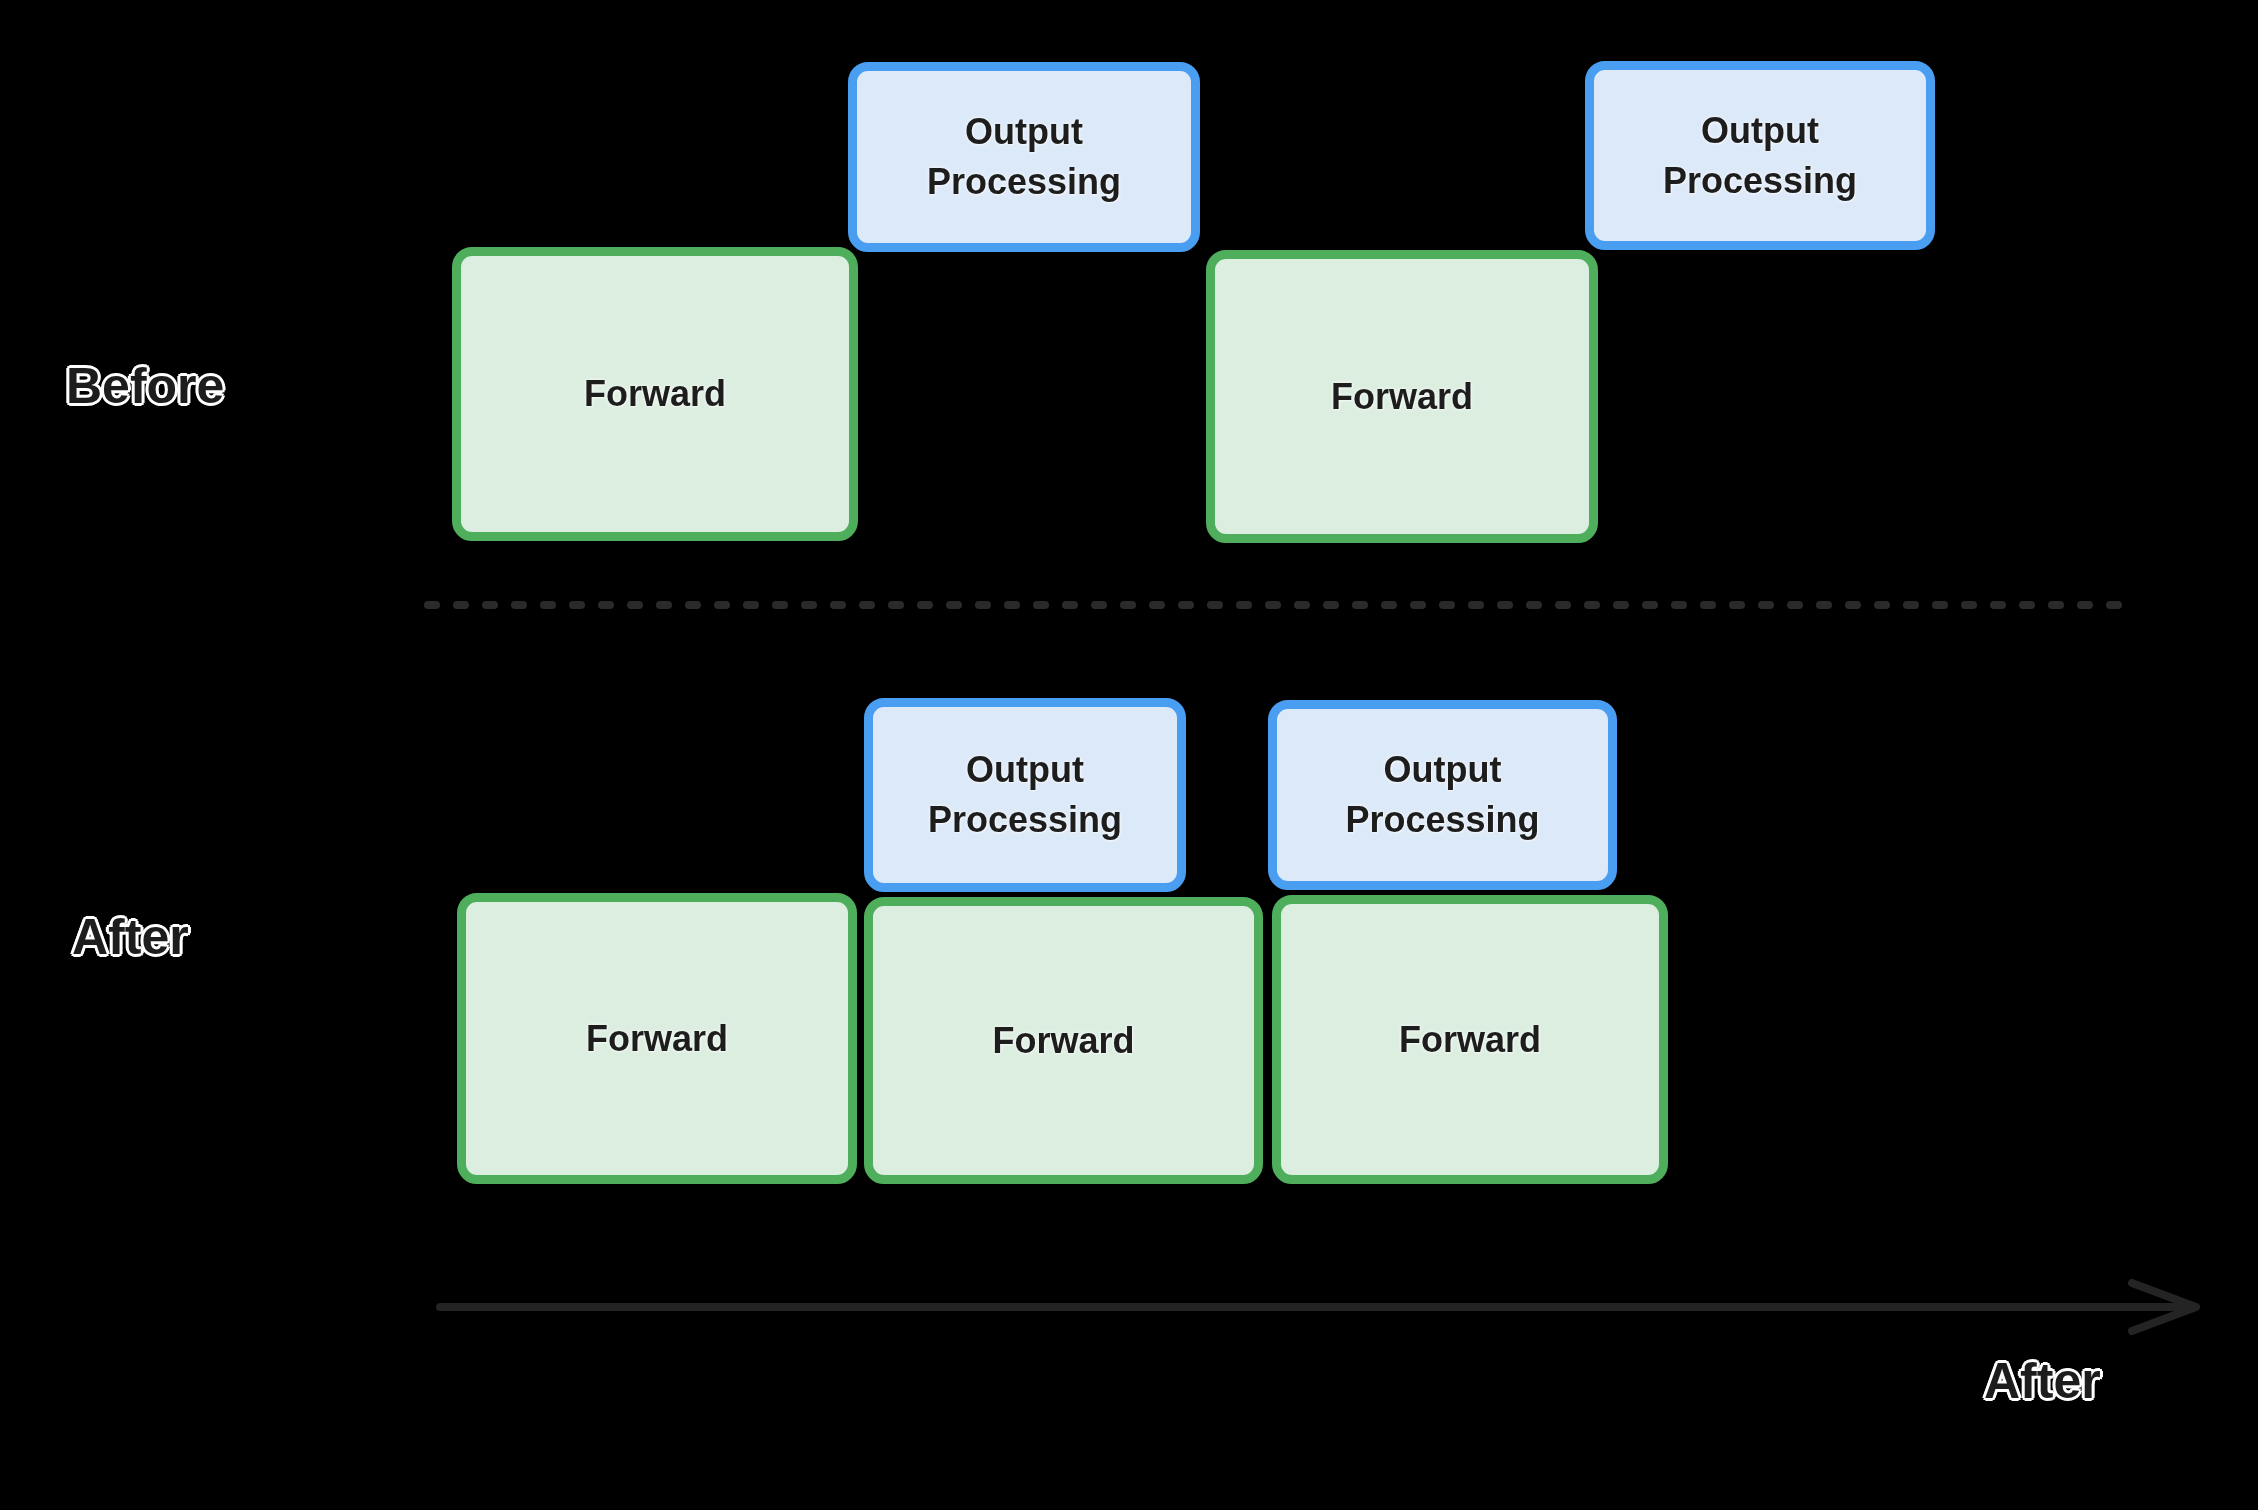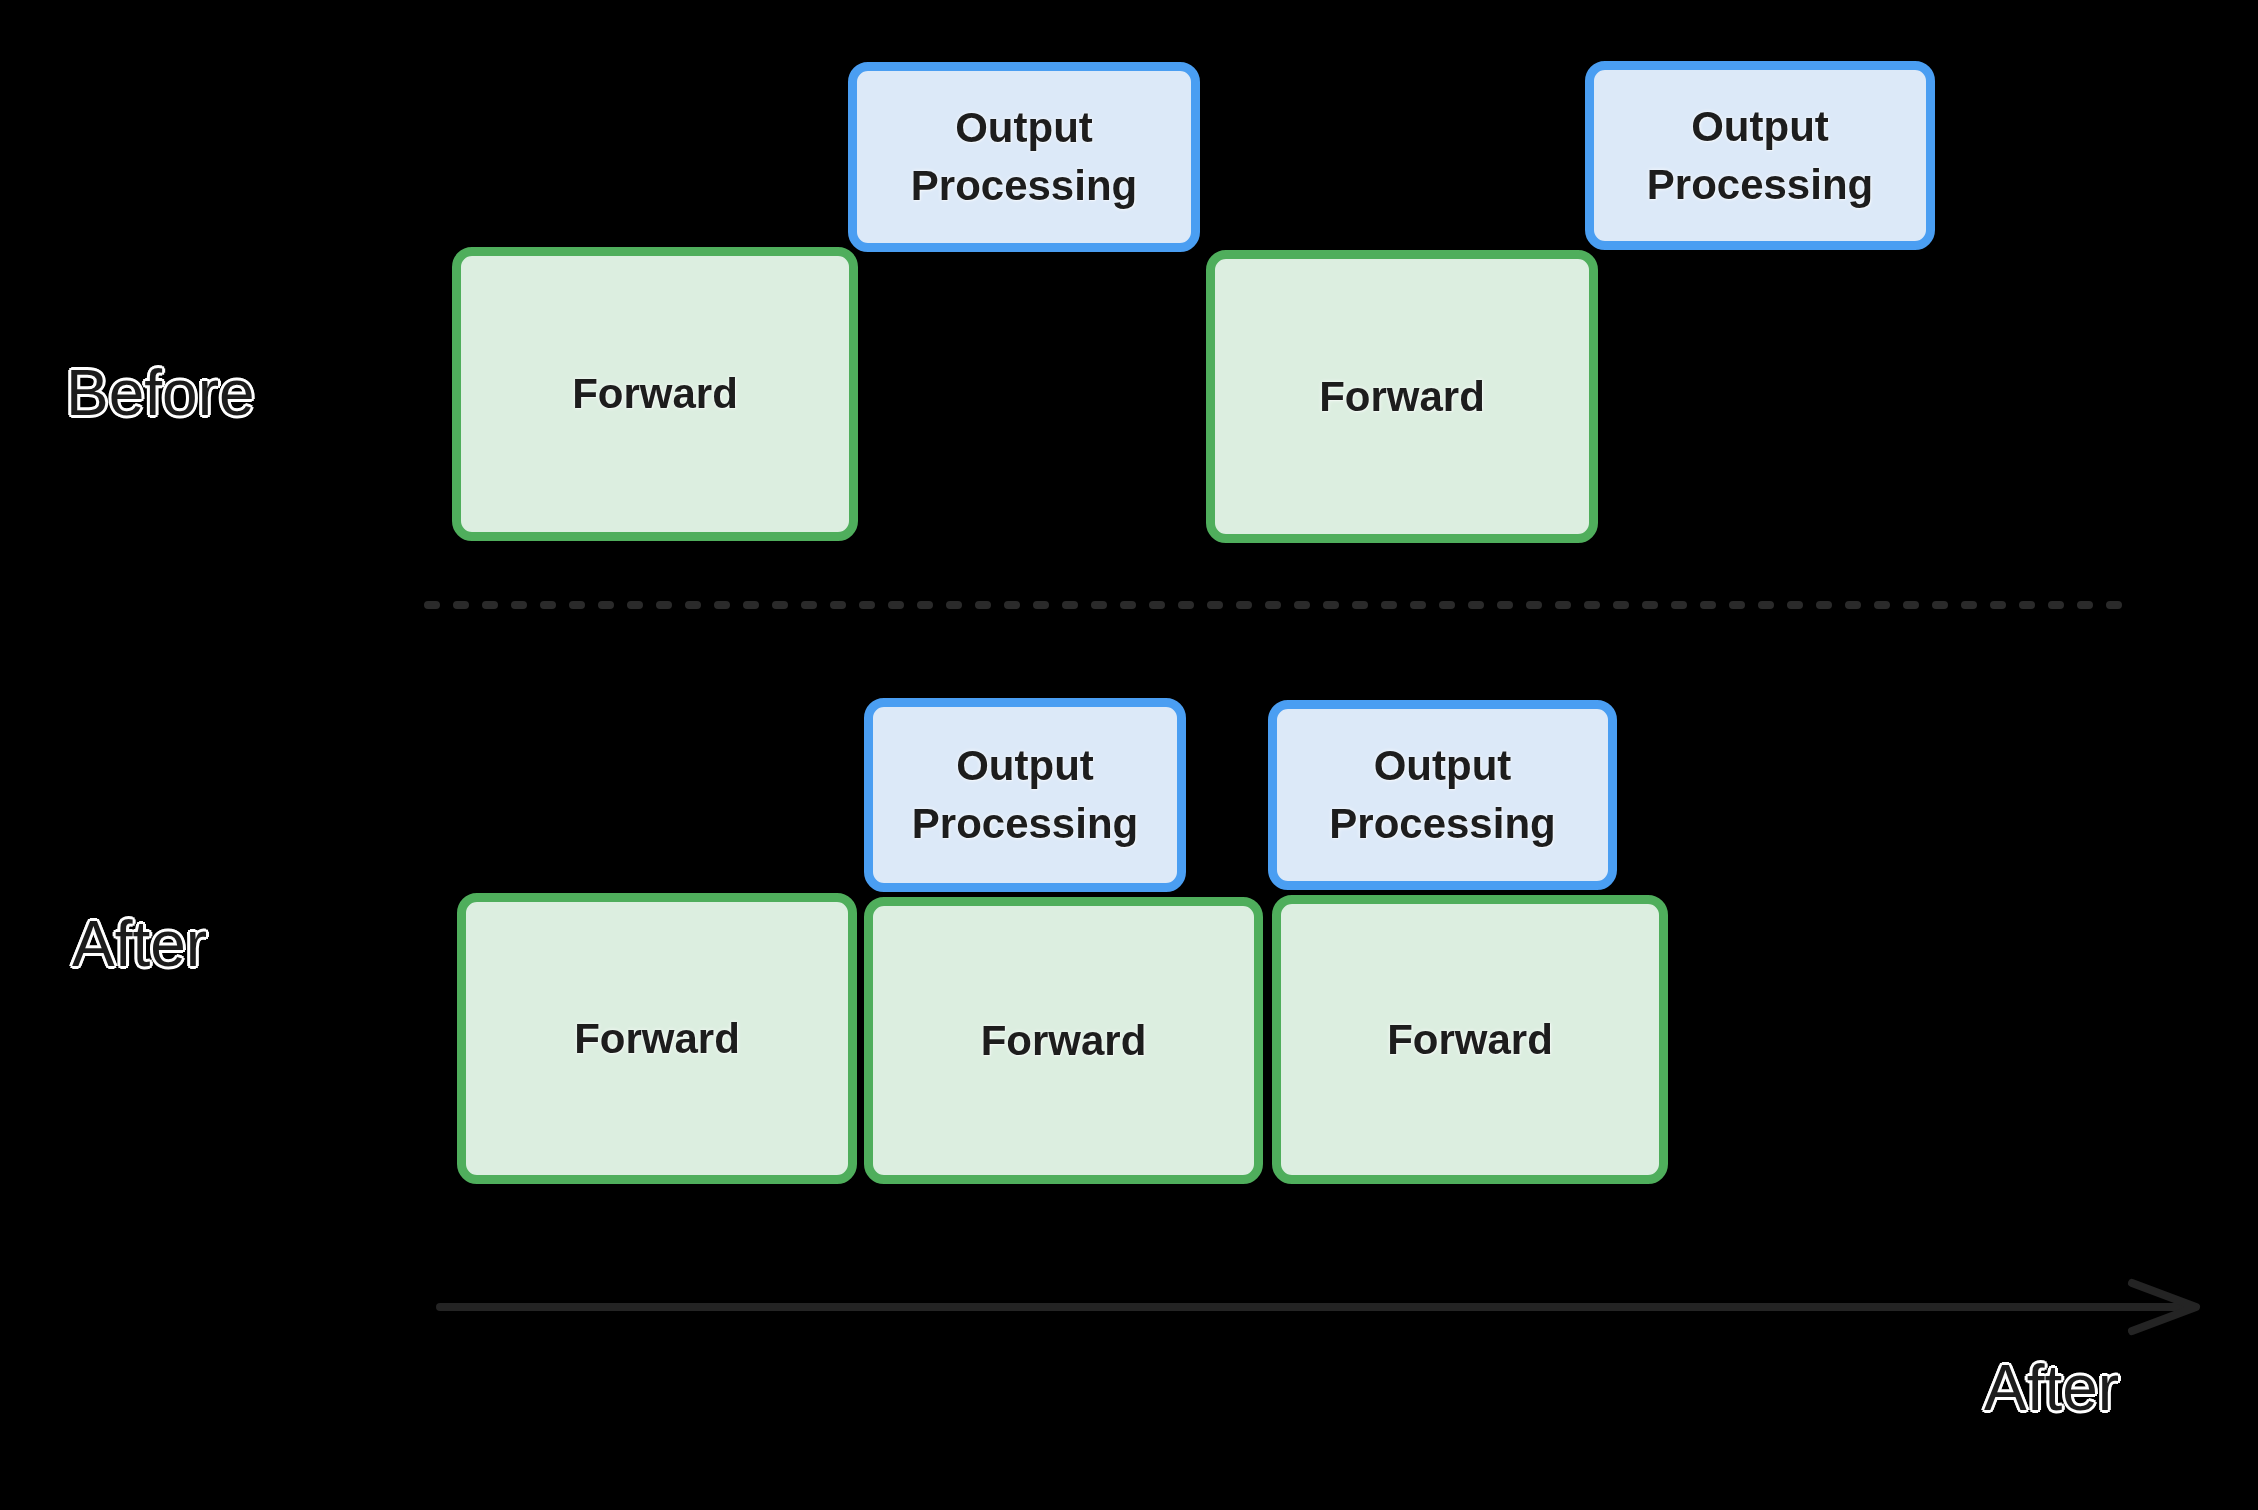--- a/index.html
+++ b/index.html
@@ -10,41 +10,41 @@
   .canvas {
     position: relative;
     width: 2258px;
     height: 1510px;
     background: var(--background, #000);
     overflow: hidden;
     font-family: "Liberation Sans", sans-serif;
   }
   .row-label {
     position: absolute;
-    font-size: 64px;
-    font-weight: 400;
+    font-size: 50px;
+    font-weight: 700;
     line-height: 1;
     color: var(--label-text, #1d1d1d);
     text-shadow:
       3px 0 0 var(--label-outline, #fff), -3px 0 0 var(--label-outline, #fff),
       0 3px 0 var(--label-outline, #fff), 0 -3px 0 var(--label-outline, #fff),
       2px 2px 0 var(--label-outline, #fff), -2px 2px 0 var(--label-outline, #fff),
       2px -2px 0 var(--label-outline, #fff), -2px -2px 0 var(--label-outline, #fff);
     white-space: nowrap;
   }
   .box {
     position: absolute;
     box-sizing: border-box;
     border-radius: 20px;
     display: flex;
     align-items: center;
     justify-content: center;
     text-align: center;
     padding: 8px 12px;
-    font-size: 42px;
+    font-size: 36px;
     font-weight: 700;
     line-height: 1.38;
     color: var(--label-text, #1d1d1d);
     text-shadow: 0 0 4px rgba(255,255,255,0.85), 1px 1px 0 rgba(255,255,255,0.4);
   }
   .box.forward {
     background: var(--forward-fill, #dceee0);
     border: 9px solid var(--forward-border, #4fae5c);
     z-index: 1;
   }

